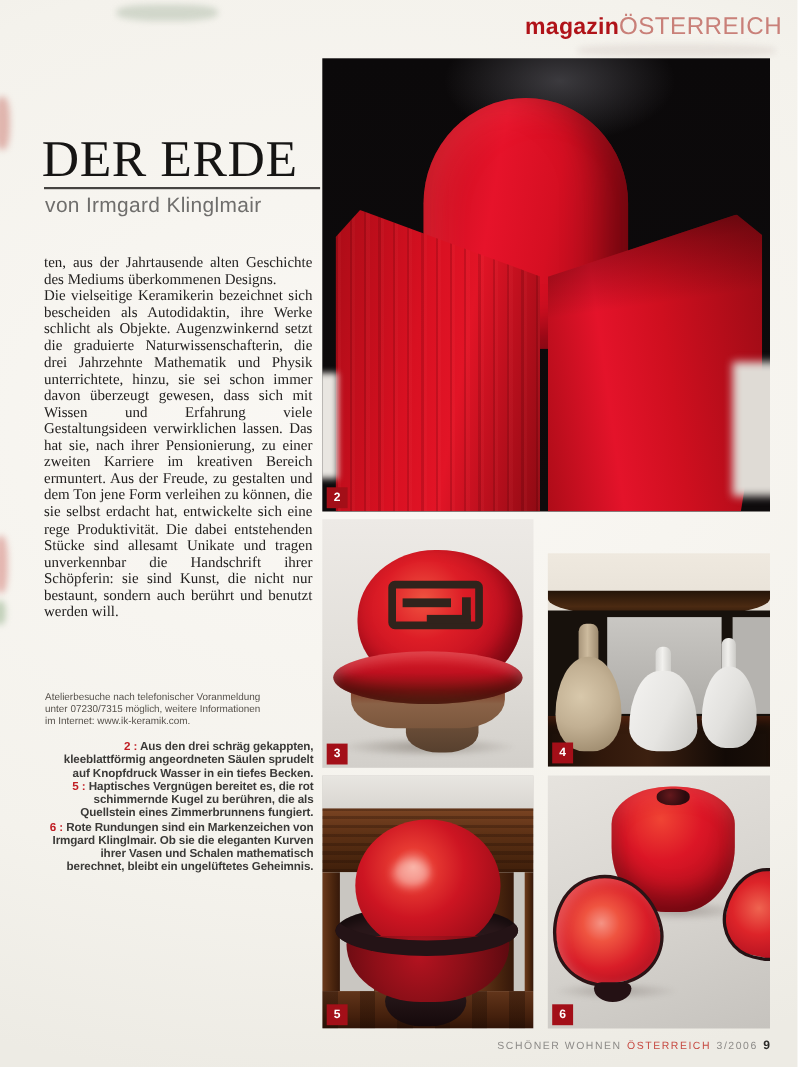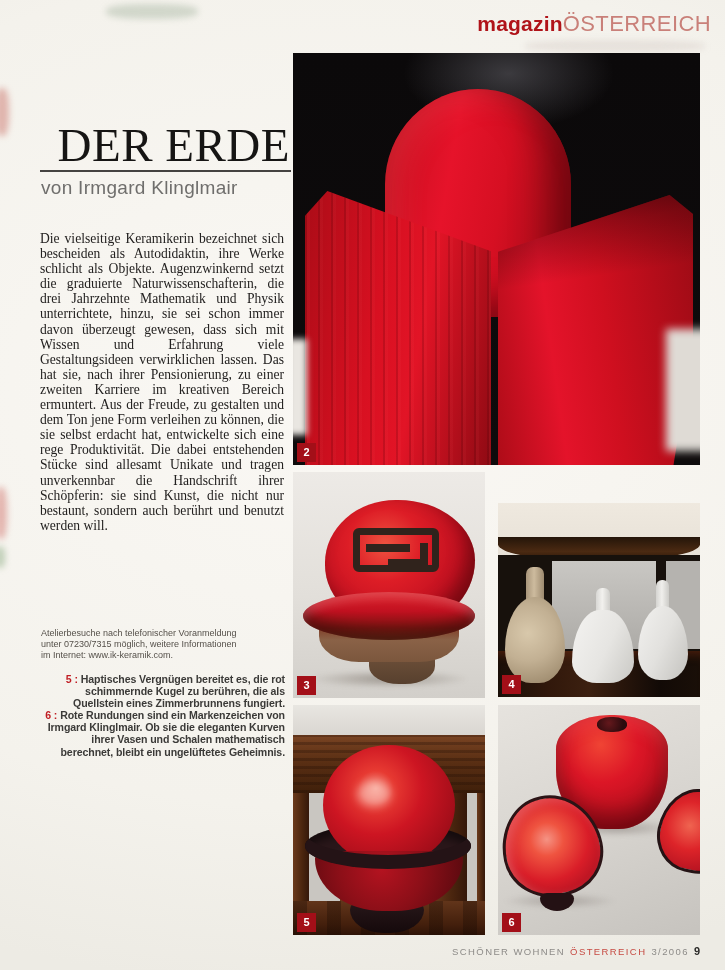--- a/index.html
+++ b/index.html
@@ -11,21 +11,21 @@
   }
   .abs{position:absolute;}
 
   
   #mag-header{top:11px;right:14px;display:flex;align-items:baseline;}
   #mag-brand{font-weight:bold;font-size:21px;letter-spacing:.2px;color:#b01319;margin-left:12px;}
   #mag-region{font-size:22px;font-weight:400;color:#c98079;letter-spacing:.4px;}
 
   
   #title{left:38px;top:118px;width:252px;font-family:"Liberation Serif", serif;
-    font-size:47px;color:#161514;letter-spacing:.5px;white-space:nowrap;text-align:right;}
+    font-size:47px;color:#161514;letter-spacing:.5px;white-space:nowrap;}
   #title-rule{left:40px;top:170px;width:251px;height:2px;background:#454341;}
   #byline{left:41px;top:177px;font-size:19px;color:#6f6e6c;letter-spacing:.3px;}
 
   #body-text{left:40px;top:231px;width:244px;font-family:"Liberation Serif", serif;
     font-size:13.6px;line-height:15.1px;color:#232120;text-align:justify;}
   #body-text p{margin:0;hyphens:auto;-webkit-hyphens:auto;}
 
   #atelier-note{left:41px;top:628px;width:244px;font-size:9px;line-height:11px;
     color:#55504a;white-space:pre-line;}
 
@@ -199,28 +199,30 @@
 <div class="bleed" id="bleed-hdr"></div>
 <div class="bleed" id="bleed-l1"></div>
 <div class="bleed" id="bleed-l2"></div>
 <div class="bleed" id="bleed-l3"></div>
 
 <h1 class="abs" id="title" style="margin:0;font-weight:400;">DER ERDE</h1>
 <div class="abs" id="title-rule"></div>
 <div class="abs" id="byline">von Irmgard Klinglmair</div>
 
 <div class="abs" id="body-text">
+  <p>ten, aus der Jahrtausende alten Geschichte des Mediums überkommenen Designs.</p>
   <p>Die vielseitige Keramikerin bezeichnet sich bescheiden als Autodidaktin, ihre Werke schlicht als Objekte. Augenzwinkernd setzt die graduierte Naturwissenschafterin, die drei Jahrzehnte Mathematik und Physik unterrichtete, hinzu, sie sei schon immer davon überzeugt gewesen, dass sich mit Wissen und Erfahrung viele Gestaltungsideen verwirklichen lassen. Das hat sie, nach ihrer Pensionierung, zu einer zweiten Karriere im kreativen Bereich ermuntert. Aus der Freude, zu gestalten und dem Ton jene Form verleihen zu können, die sie selbst erdacht hat, entwickelte sich eine rege Produktivität. Die dabei entstehenden Stücke sind allesamt Unikate und tragen unverkennbar die Handschrift ihrer Schöpferin: sie sind Kunst, die nicht nur bestaunt, sondern auch berührt und benutzt werden will.</p>
 </div>
 
 <div class="abs" id="atelier-note">Atelierbesuche nach telefonischer Voranmeldung
 unter 07230/7315 möglich, weitere Informationen
 im Internet: www.ik-keramik.com.</div>
 
 <div class="abs" id="captions">
+  <p><span class="cap-num">2 : </span><span>Aus den drei schräg gekappten, kleeblattförmig angeordneten Säulen sprudelt auf Knopfdruck Wasser in ein tiefes Becken.</span></p>
   <p><span class="cap-num">5 : </span><span>Haptisches Vergnügen bereitet es, die rot schimmernde Kugel zu berühren, die als Quellstein eines Zimmerbrunnens fungiert.</span></p>
   <p><span class="cap-num">6 : </span><span>Rote Rundungen sind ein Markenzeichen von Irmgard Klinglmair. Ob sie die eleganten Kurven ihrer Vasen und Schalen mathematisch berechnet, bleibt ein ungelüftetes Geheimnis.</span></p>
 </div>
 
 <div class="fig" id="fig2">
   <div class="abs f2-center"></div>
   <div class="abs f2-left"></div>
   <div class="abs f2-right"></div>
   <div class="abs f2-wl"></div>
   <div class="abs f2-wr"></div>

